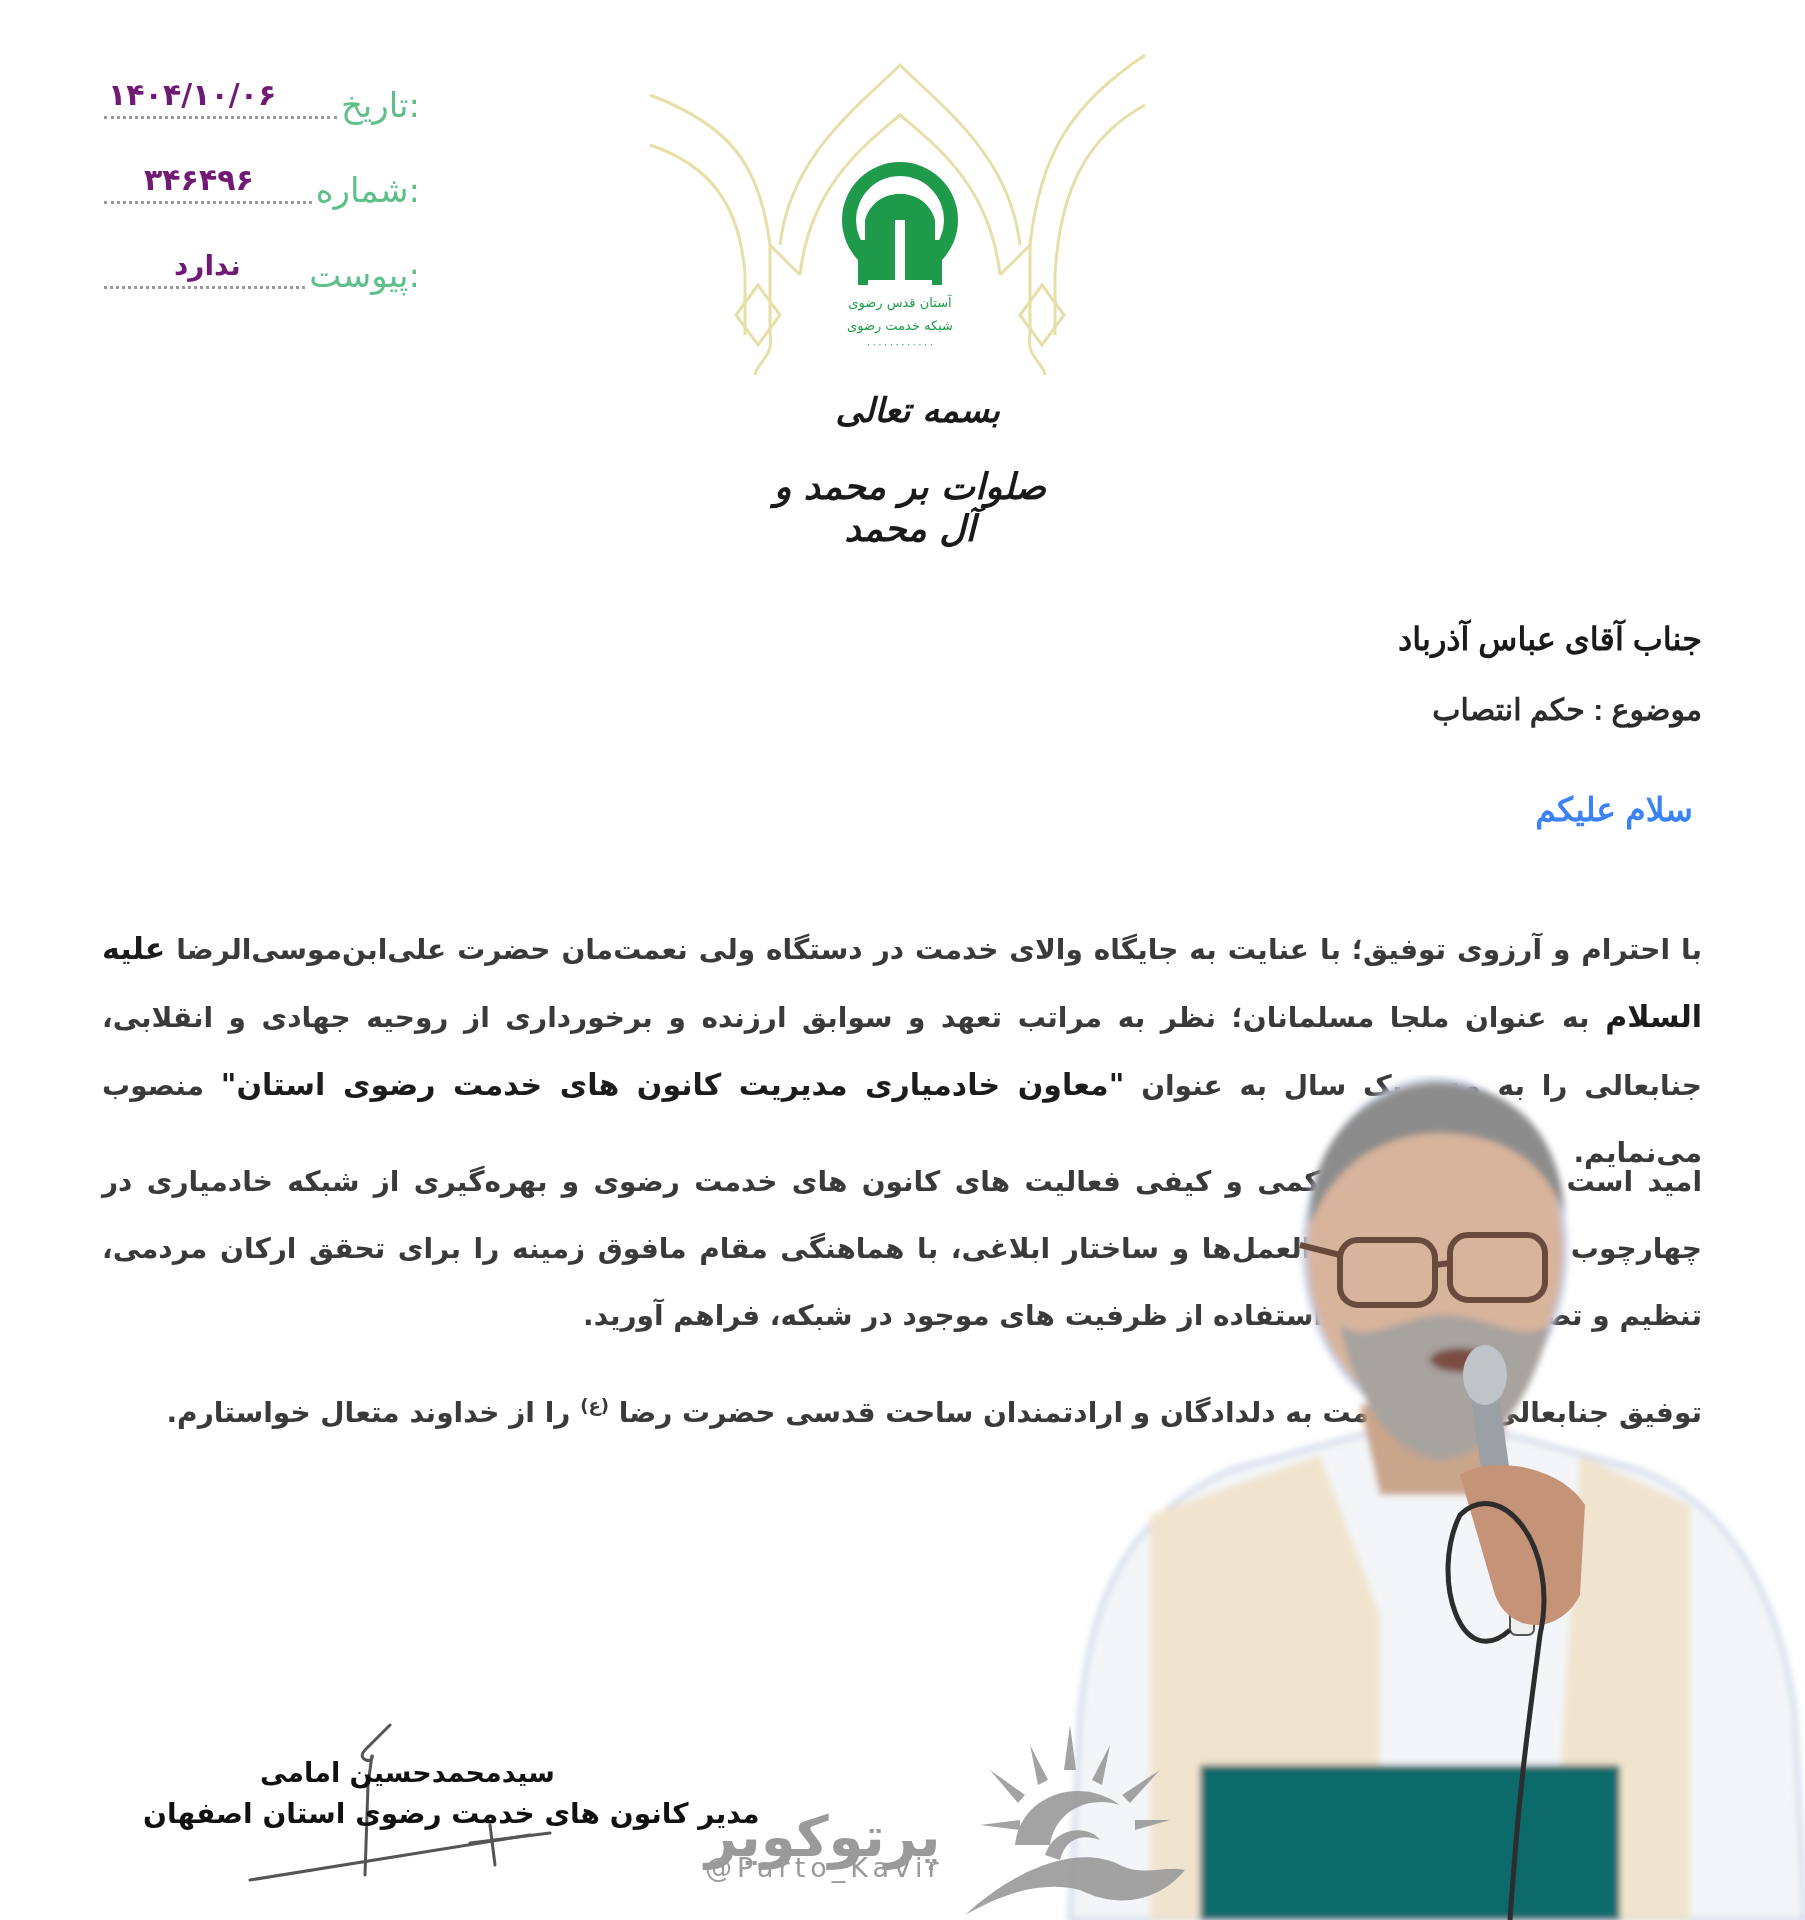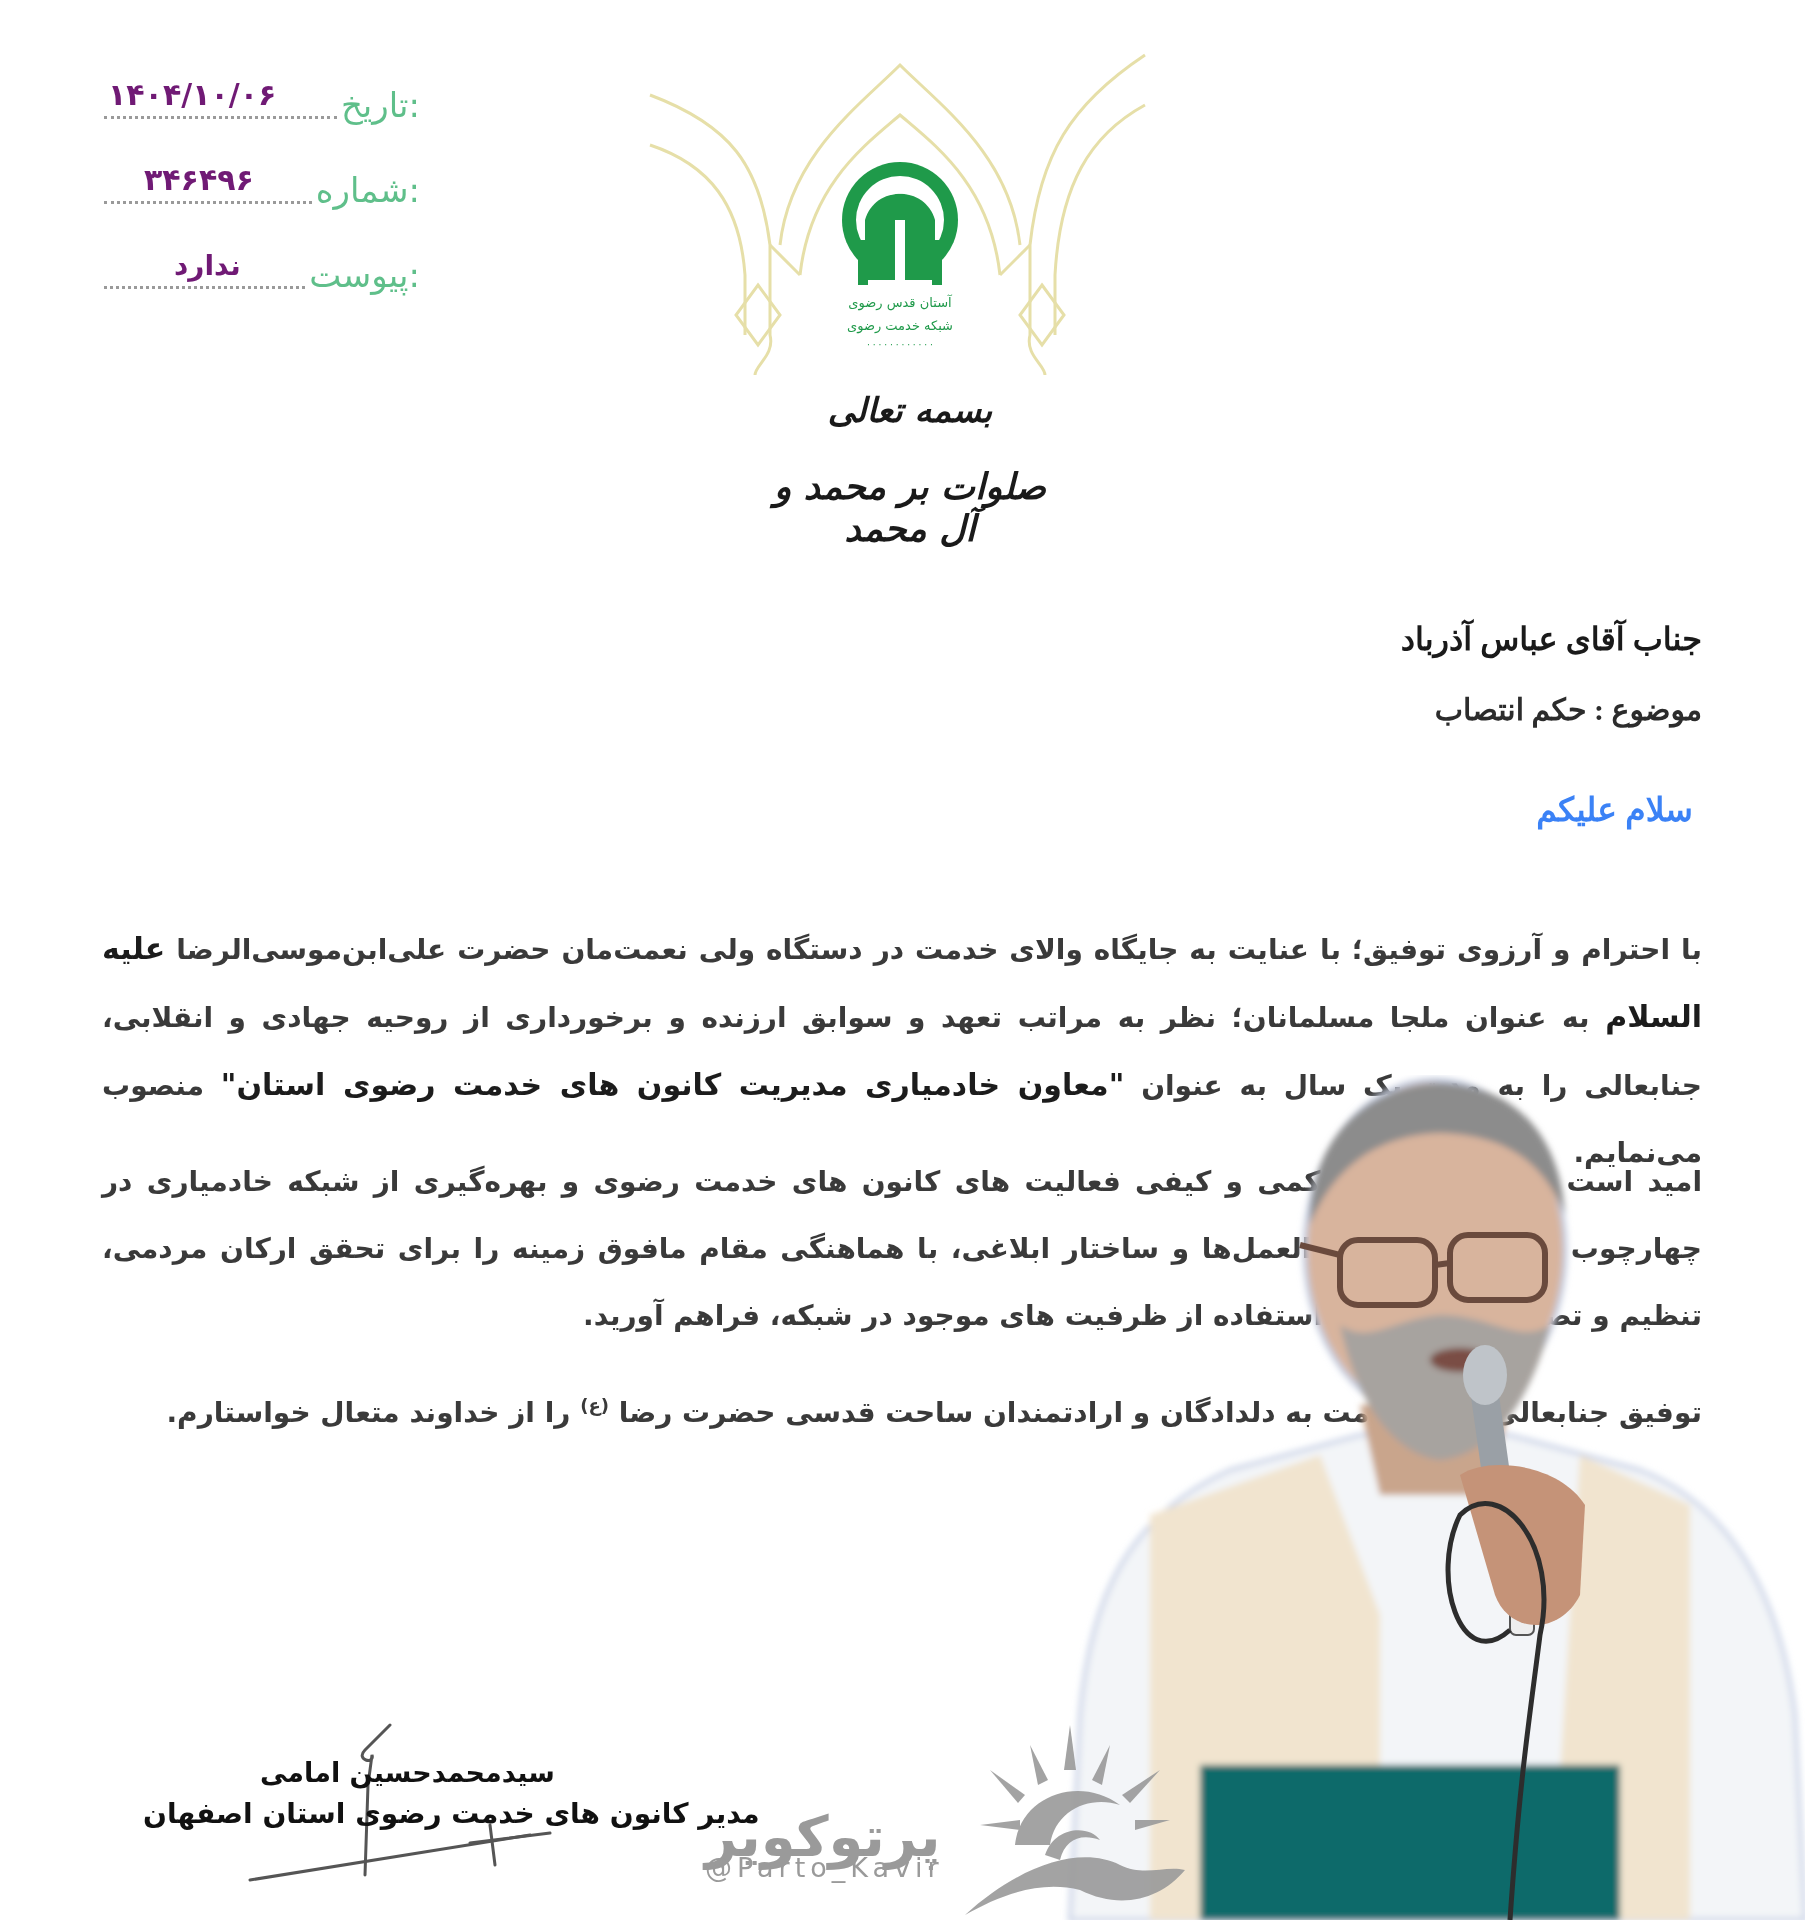--- a/index.html
+++ b/index.html
@@ -28,21 +28,21 @@
     font-family: "DejaVu Sans", sans-serif; letter-spacing: 2px;
   }
   
   .emblem-wrap { left: 640px; top: 45px; width: 520px; height: 340px; }
   .calligraphy {
     direction: rtl; text-align: center; font-family: "DejaVu Serif", serif; font-style: italic; font-weight: bold;
     color: #1a1a1a;
   }
   .text-block {
     position: absolute; right: 103px; direction: rtl; text-align: left;
-    font-family: Liberation Serif, serif; color: #333;
+    font-family: Liberation Sans, sans-serif; color: #333;
   }
   .addressee { top: 620px; font-size: 32px; font-weight: bold; color: #1a1a1a; }
   .subject { top: 692px; font-size: 30px; font-weight: bold; color: #2c2c2c; }
   .greeting { top: 790px; font-size: 33px; font-weight: bold; color: #3b82f6; right: 112px; }
   .para {
     position: absolute; right: 103px; width: 1600px; direction: rtl; text-align: justify;
     text-align-last: right;
     font-size: 28px; line-height: 67px; color: #3a3a3a; font-weight: bold;
     font-family: "DejaVu Sans", sans-serif;
   }
@@ -107,21 +107,21 @@
       <rect x="292" y="195" width="10" height="45"></rect>
       <path d="M250 150 C 255 140, 268 140, 272 150 C 265 148, 258 148, 250 150 Z" fill="#ffffff"></path>
       <rect x="255" y="175" width="10" height="60" fill="#ffffff"></rect>
     </g>
     <text x="260" y="262" text-anchor="middle" font-size="13" fill="#1f9a4a" font-family="DejaVu Sans, sans-serif" direction="rtl">آستان قدس رضوی</text>
     <text x="260" y="285" text-anchor="middle" font-size="13" fill="#1f9a4a" font-family="DejaVu Sans, sans-serif" direction="rtl">شبکه خدمت رضوی</text>
     <text x="260" y="303" text-anchor="middle" font-size="9" fill="#1f9a4a" font-family="DejaVu Sans, sans-serif">· · · · · · · · · · · ·</text>
   </svg>
 </div>
 
-<div class="abs calligraphy" style="left:820px; top:390px; width:180px; font-size:34px;">بسمه تعالی</div>
+<div class="abs calligraphy" style="left:820px; top:390px; width:180px; font-size:34px;text-align:right;">بسمه تعالی</div>
 <div class="abs calligraphy" style="left:770px; top:465px; width:280px; font-size:36px;">صلوات بر محمد و آل محمد</div>
 
 <div class="text-block addressee">جناب آقای عباس آذرباد</div>
 <div class="text-block subject">موضوع : حکم انتصاب</div>
 <div class="text-block greeting">سلام علیکم</div>
 
 <div class="para p1">
   <span>با احترام و آرزوی توفیق؛ با عنایت به جایگاه والای خدمت در دستگاه ولی نعمت‌مان حضرت علی‌ابن‌موسی‌الرضا</span>
   <b>علیه السلام</b>
   <span>به عنوان ملجا مسلمانان؛ نظر به مراتب تعهد و سوابق ارزنده و برخورداری از روحیه جهادی و انقلابی، جنابعالی را به مدت یک سال به عنوان</span>

